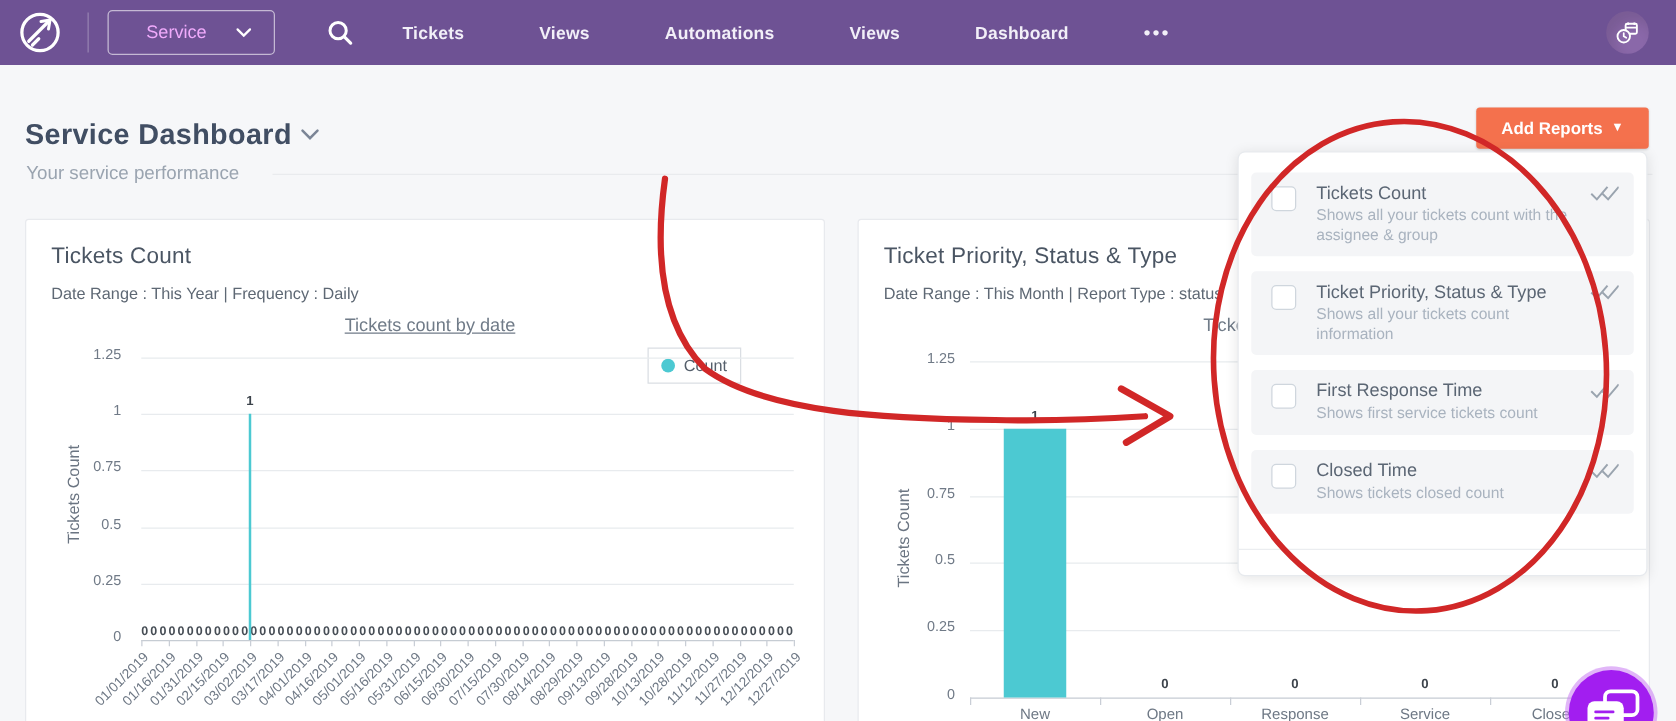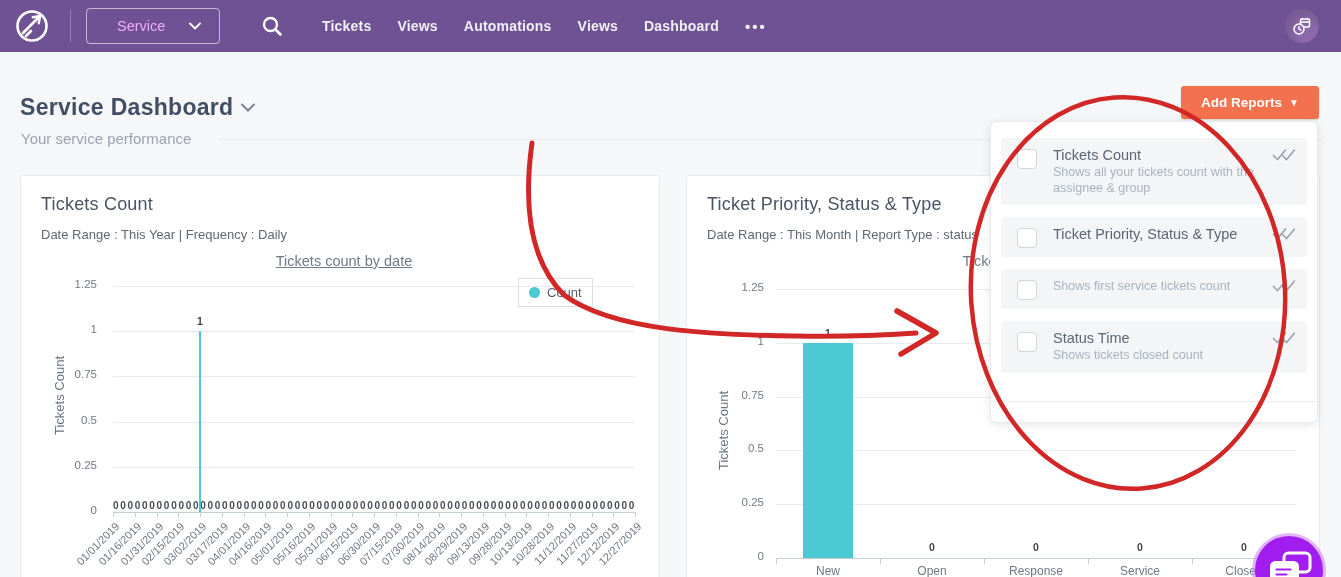--- a/index.html
+++ b/index.html
@@ -11,21 +11,21 @@
   
   .navbar{position:absolute;left:0;top:0;width:1341px;height:52px;background:#6e5294;z-index:10;}
   .logo{position:absolute;left:13px;top:7px;width:38px;height:38px;}
   .nav-divider{position:absolute;left:70px;top:10px;width:1px;height:32px;background:rgba(255,255,255,.28);}
   .product-btn{
     position:absolute;left:86px;top:8px;width:134px;height:36px;box-sizing:border-box;
     border:1px solid rgba(255,255,255,.6);border-radius:4px;display:flex;align-items:center;
     justify-content:space-between;padding:0 18px 0 30px;color:#f0abfc;font-size:14.5px;cursor:pointer;
   }
   .search-btn{position:absolute;left:260px;top:14px;width:24px;height:24px;cursor:pointer;}
-  .nav-items{position:absolute;left:322px;top:0;height:52px;display:flex;align-items:center;gap:26px;}
+  .nav-items{position:absolute;left:322px;top:0;height:52px;display:flex;align-items:center;gap:60px;}
   .nav-item{color:#f2eff8;font-size:14px;font-weight:600;letter-spacing:.2px;cursor:pointer;white-space:nowrap;}
   .nav-more{font-size:15px;letter-spacing:2px;font-weight:700;}
   .avatar-btn{
     position:absolute;left:1285px;top:9px;width:34px;height:34px;border-radius:50%;
     background:#8a68a9;display:flex;align-items:center;justify-content:center;cursor:pointer;
     box-shadow:6px 8px 10px rgba(0,0,0,.12) inset;
   }
   
   .page-title{position:absolute;left:20px;top:94px;font-size:23px;font-weight:600;color:#414e63;letter-spacing:.3px;}
   .title-caret{position:absolute;left:240px;top:102px;}
@@ -346,40 +346,42 @@
     </div>
     <svg class="dblcheck" width="24" height="14" viewBox="0 0 24 14">
       <path d="M2 7 l4.5 4.5 L15 1.5" stroke="#9aa4af" stroke-width="1.6" fill="none"></path>
       <path d="M11 7 l4.5 4.5 L24 1.5" stroke="#9aa4af" stroke-width="1.6" fill="none"></path>
     </svg>
   </div>
   <div class="menu-item">
     <span class="checkbox"></span>
     <div>
       <div class="mi-title">Ticket Priority, Status &amp; Type</div>
+      <div class="mi-desc">Shows all your tickets count information</div>
     </div>
     <svg class="dblcheck" width="24" height="14" viewBox="0 0 24 14">
       <path d="M2 7 l4.5 4.5 L15 1.5" stroke="#9aa4af" stroke-width="1.6" fill="none"></path>
       <path d="M11 7 l4.5 4.5 L24 1.5" stroke="#9aa4af" stroke-width="1.6" fill="none"></path>
     </svg>
   </div>
   <div class="menu-item">
     <span class="checkbox"></span>
     <div>
+      <div class="mi-title">First Response Time</div>
       <div class="mi-desc">Shows first service tickets count</div>
     </div>
     <svg class="dblcheck" width="24" height="14" viewBox="0 0 24 14">
       <path d="M2 7 l4.5 4.5 L15 1.5" stroke="#9aa4af" stroke-width="1.6" fill="none"></path>
       <path d="M11 7 l4.5 4.5 L24 1.5" stroke="#9aa4af" stroke-width="1.6" fill="none"></path>
     </svg>
   </div>
   <div class="menu-item">
     <span class="checkbox"></span>
     <div>
-      <div class="mi-title">Status Time</div>
+      <div class="mi-title">Closed Time</div>
       <div class="mi-desc">Shows tickets closed count</div>
     </div>
     <svg class="dblcheck" width="24" height="14" viewBox="0 0 24 14">
       <path d="M2 7 l4.5 4.5 L15 1.5" stroke="#9aa4af" stroke-width="1.6" fill="none"></path>
       <path d="M11 7 l4.5 4.5 L24 1.5" stroke="#9aa4af" stroke-width="1.6" fill="none"></path>
     </svg>
   </div>
   <div class="panel-divider"></div>
 </div>
 

